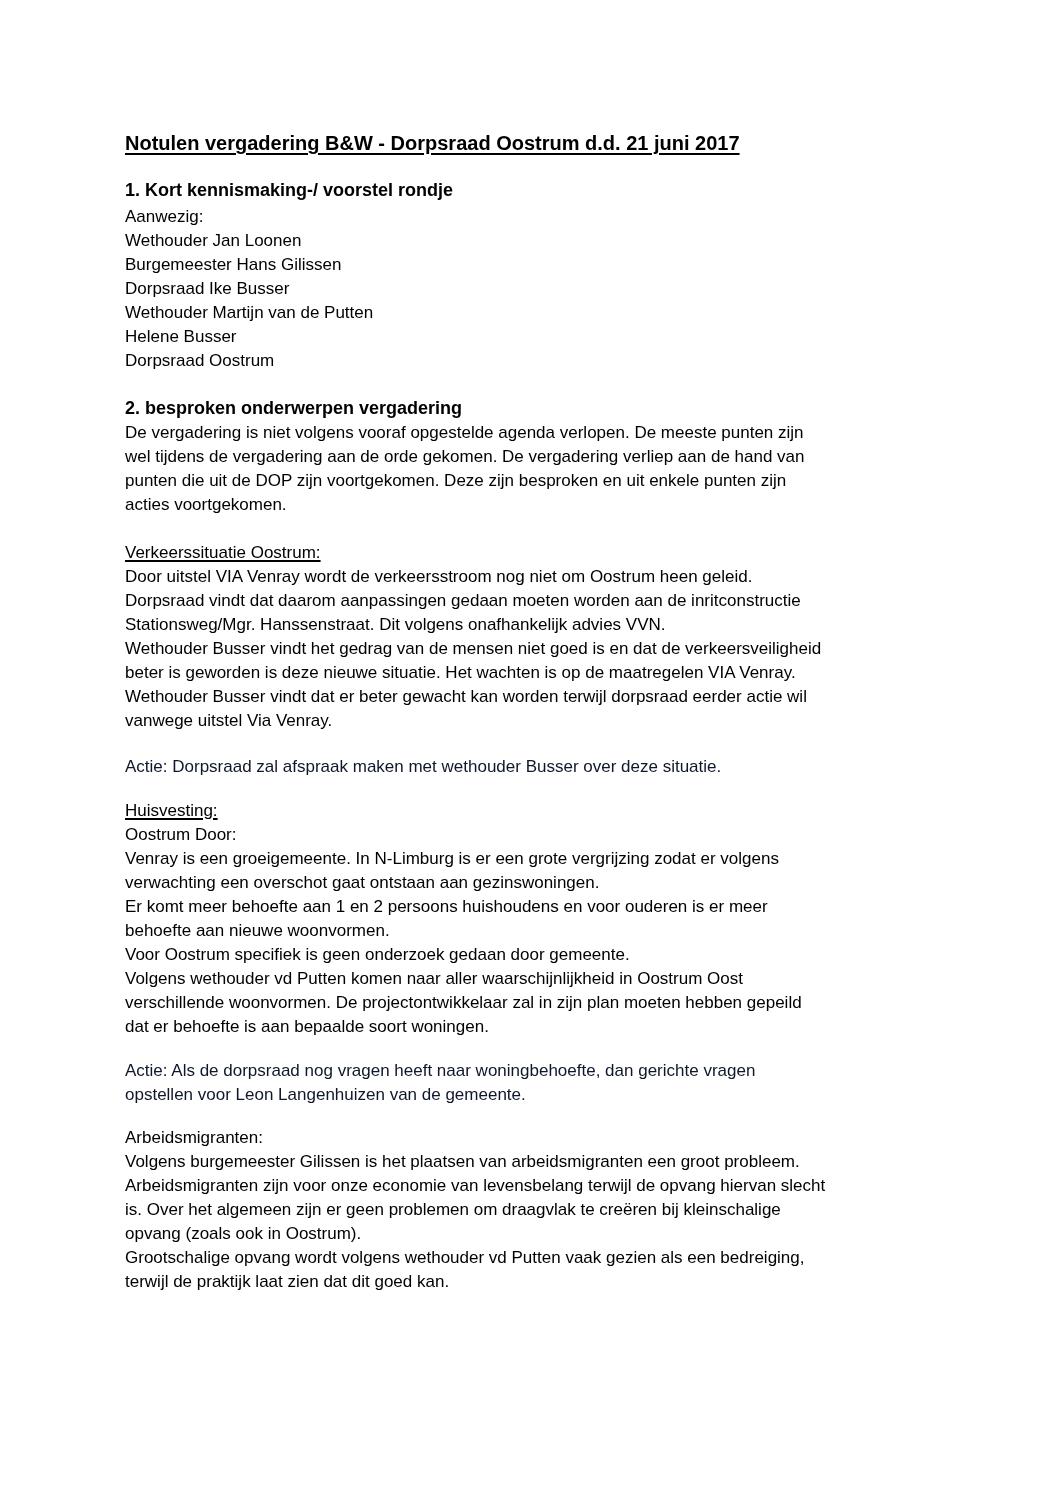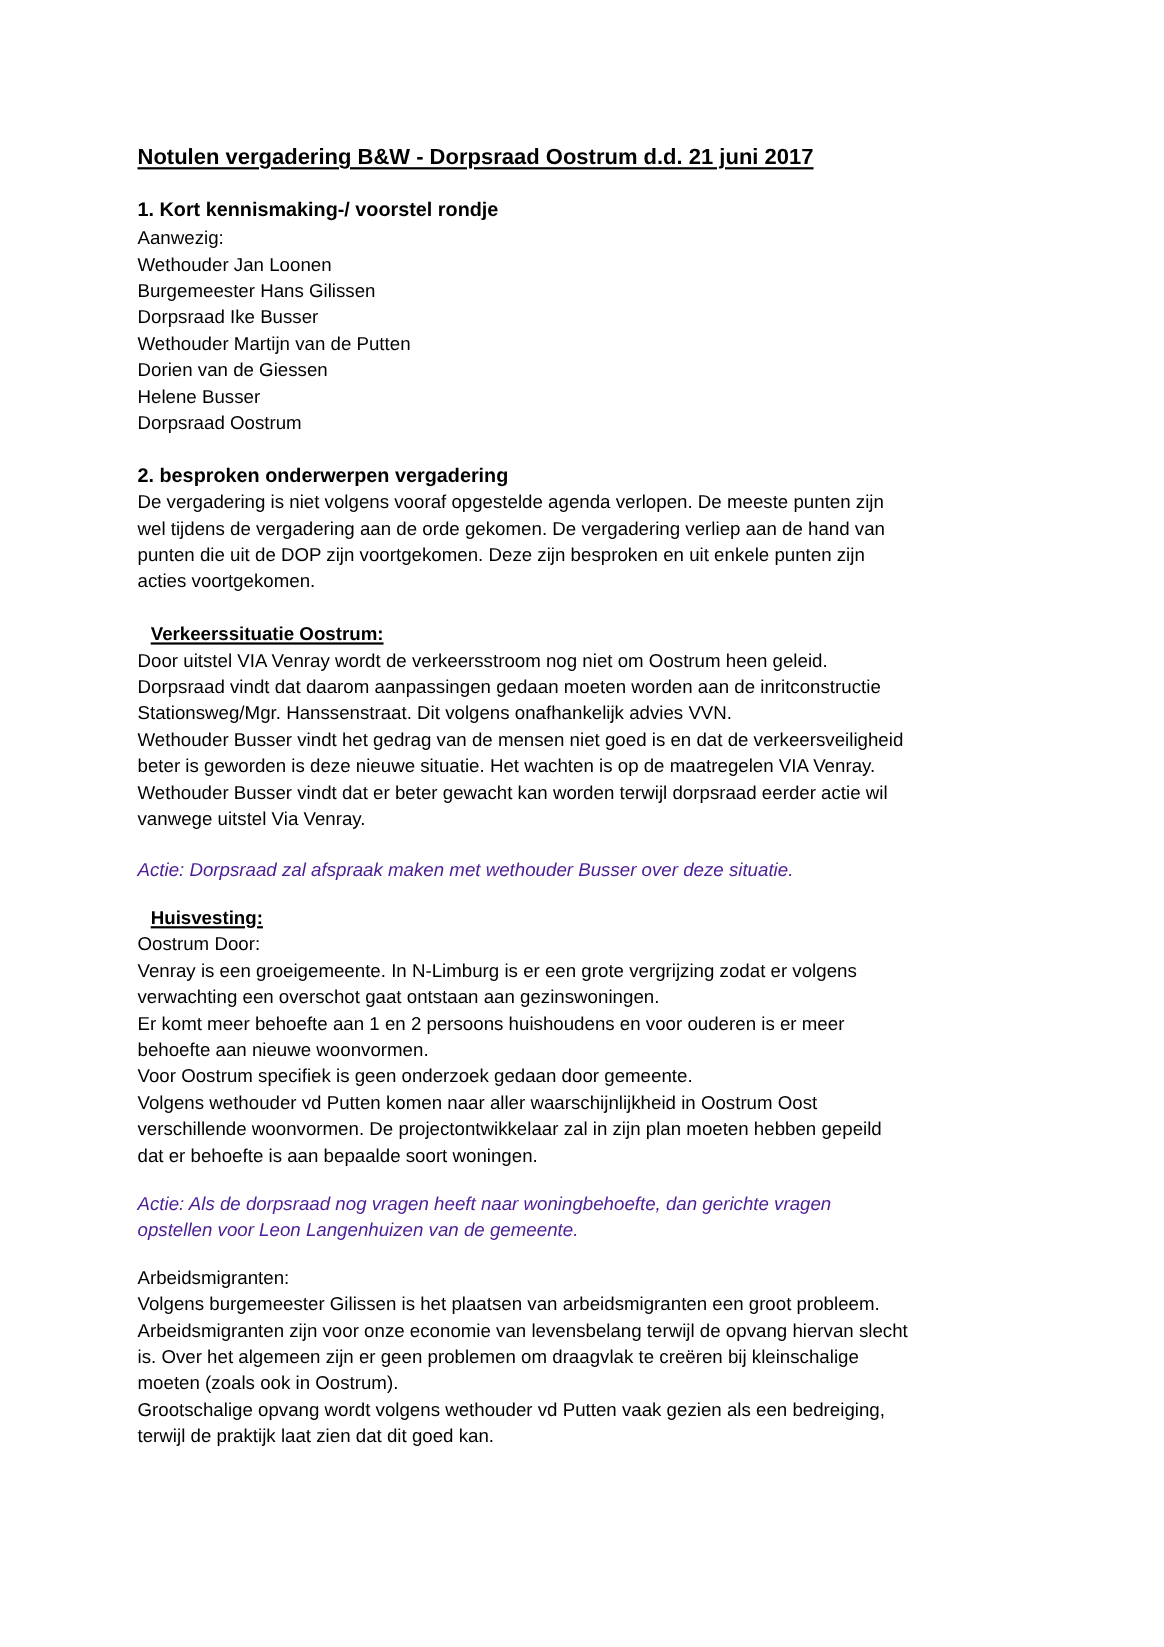--- a/index.html
+++ b/index.html
@@ -36,29 +36,27 @@
     text-decoration: underline;
     text-decoration-thickness: 2px;
     text-underline-offset: 3px;
   }
   .heading .line {
     font-size: 18px;
     line-height: 26px;
     font-weight: bold;
   }
   .subheading .line {
-    font-weight: bold;
+    font-weight: normal;
     text-decoration: underline;
     text-decoration-thickness: 1.5px;
     text-underline-offset: 2px;
-    margin-left: 12px;
   }
   .action .line {
-    color: #4c1d95;
-    font-style: italic;
+    color: #0f172a;
   }
   
   [data-name="section-1-heading"]  { margin-top: 20px; }
   [data-name="attendees-list"]     { margin-top: 2px;  }
   [data-name="section-2-heading"]  { margin-top: 22px; }
   [data-name="traffic-heading"]    { margin-top: 24px; }
   [data-name="action-traffic"]     { margin-top: 22px; }
   [data-name="housing-heading"]    { margin-top: 20px; }
   [data-name="action-housing"]     { margin-top: 20px; }
   [data-name="migrants-label"]     { margin-top: 19px; }
@@ -73,21 +71,20 @@
       </div>
       <div class="block heading" data-name="section-1-heading">
         <div class="line" data-name="section-1-heading-line">1. Kort kennismaking-/ voorstel rondje</div>
       </div>
       <div class="block text" data-name="attendees-list">
         <div class="line" data-name="attendees-list-line">Aanwezig:</div>
         <div class="line" data-name="attendees-list-line">Wethouder Jan Loonen</div>
         <div class="line" data-name="attendees-list-line">Burgemeester Hans Gilissen</div>
         <div class="line" data-name="attendees-list-line">Dorpsraad Ike Busser</div>
         <div class="line" data-name="attendees-list-line">Wethouder Martijn van de Putten</div>
-        <div class="line" data-name="attendees-list-line">Dorien van de Giessen</div>
         <div class="line" data-name="attendees-list-line">Helene Busser</div>
         <div class="line" data-name="attendees-list-line">Dorpsraad Oostrum</div>
       </div>
       <div class="block heading" data-name="section-2-heading">
         <div class="line" data-name="section-2-heading-line">2. besproken onderwerpen vergadering</div>
       </div>
       <div class="block text" data-name="section-2-paragraph">
         <div class="line" data-name="section-2-paragraph-line">De  vergadering is niet volgens vooraf opgestelde agenda verlopen. De meeste punten zijn</div>
         <div class="line" data-name="section-2-paragraph-line">wel tijdens de vergadering aan de orde gekomen. De vergadering verliep aan de hand van</div>
         <div class="line" data-name="section-2-paragraph-line">punten die uit de DOP zijn voortgekomen. Deze zijn besproken en uit enkele punten zijn</div>
@@ -126,18 +123,18 @@
         <div class="line" data-name="action-housing-line">Actie: Als de dorpsraad nog vragen heeft naar woningbehoefte, dan gerichte vragen</div>
         <div class="line" data-name="action-housing-line">opstellen voor Leon Langenhuizen van de gemeente.</div>
       </div>
       <div class="block text" data-name="migrants-label">
         <div class="line" data-name="migrants-label-line">Arbeidsmigranten:</div>
       </div>
       <div class="block text" data-name="migrants-paragraph">
         <div class="line" data-name="migrants-paragraph-line">Volgens burgemeester Gilissen is het plaatsen van arbeidsmigranten een groot probleem.</div>
         <div class="line" data-name="migrants-paragraph-line">Arbeidsmigranten zijn voor onze economie van levensbelang terwijl de opvang hiervan slecht</div>
         <div class="line" data-name="migrants-paragraph-line">is. Over het algemeen zijn er geen problemen om draagvlak te creëren bij kleinschalige</div>
-        <div class="line" data-name="migrants-paragraph-line">moeten (zoals ook in Oostrum).</div>
+        <div class="line" data-name="migrants-paragraph-line">opvang (zoals ook in Oostrum).</div>
         <div class="line" data-name="migrants-paragraph-line">Grootschalige opvang wordt volgens wethouder vd Putten vaak gezien als een bedreiging,</div>
         <div class="line" data-name="migrants-paragraph-line">terwijl de praktijk laat zien dat dit goed kan.</div>
       </div>
     </div>
 </div>
 
 </body></html>

